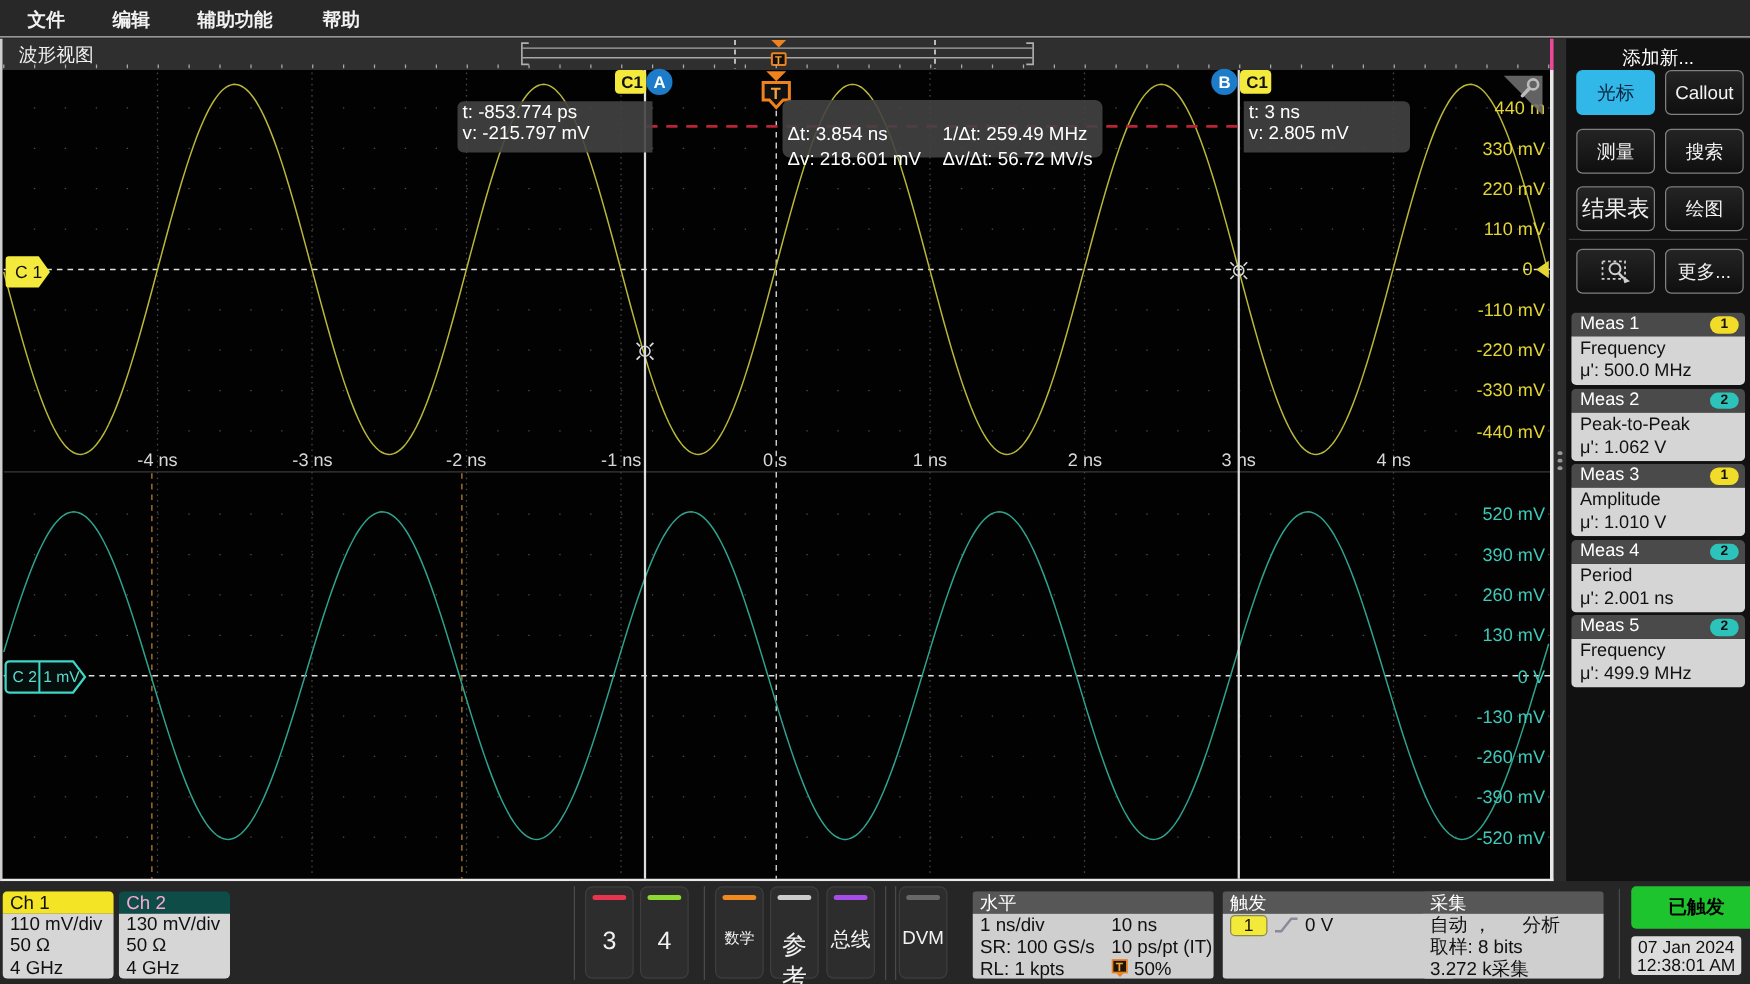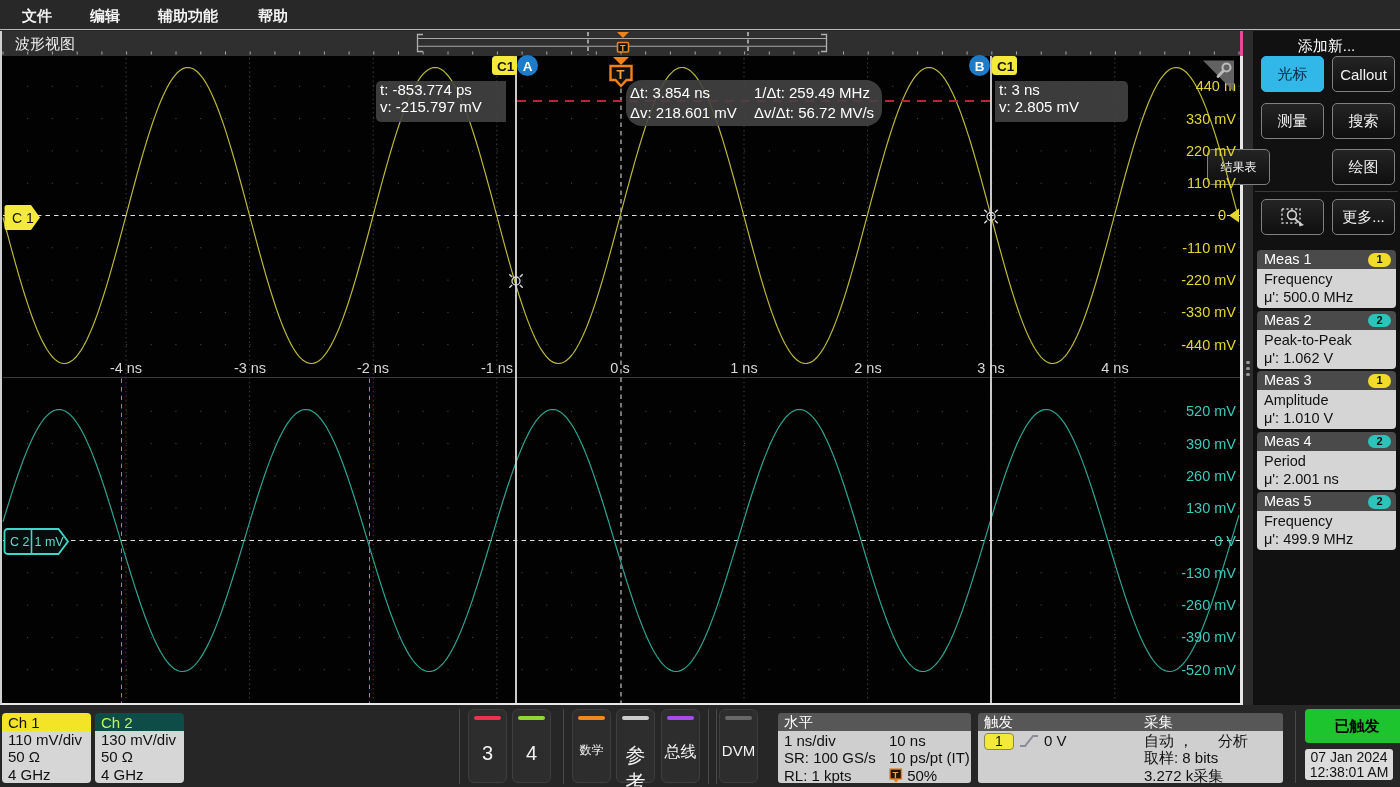--- a/index.html
+++ b/index.html
@@ -153,25 +153,25 @@
 <text x="497" y="70.5" font-family="Liberation Sans" font-size="13.5" font-weight="bold" fill="#111">C1</text>
 <circle cx="527.5" cy="65.5" r="10.5" fill="#1d7cc9"></circle>
 <text x="522.8" y="70.5" font-family="Liberation Sans" font-size="13.5" font-weight="bold" fill="#fff">A</text>
 <circle cx="979.5" cy="65.5" r="10.5" fill="#1d7cc9"></circle>
 <text x="974.8" y="70.5" font-family="Liberation Sans" font-size="13.5" font-weight="bold" fill="#fff">B</text>
 <rect x="992" y="56" width="25" height="19" rx="3.5" fill="#f3ea3d"></rect>
 <text x="997" y="70.5" font-family="Liberation Sans" font-size="13.5" font-weight="bold" fill="#111">C1</text>
 </g>
 </svg>
 
-<div class="rd" style="left:376px;top:81px;width:130px;height:41px;border-radius:5px 0 0 5px">
+<div class="rd" style="left:366px;top:81px;width:156px;height:41px;border-radius:5px 0 0 5px">
 <div>t: -853.774 ps</div>
     <div>v: -215.797 mV</div>
   </div>
-<div class="rd" style="left:626px;top:80px;width:256px;height:46px;border-radius:16px;line-height:19.6px;padding-top:3px">
+<div class="rd" style="left:626px;top:80px;width:256px;height:46px;border-radius:6px;line-height:19.6px;padding-top:18px">
 <div>Δt: 3.854 ns<span style="position:absolute;left:124px">1/Δt: 259.49 MHz</span></div>
 <div>Δv: 218.601 mV<span style="position:absolute;left:124px">Δv/Δt: 56.72 MV/s</span></div>
   </div>
 <div class="rd" style="left:995px;top:81px;width:133px;height:41px;border-radius:0 5px 5px 0">
 <div>t: 3 ns</div>
     <div>v: 2.805 mV</div>
   </div>
 
 <div id="rstrip"></div>
 <div id="rhandle">
@@ -179,21 +179,21 @@
     <i></i>
     <i></i>
   </div>
 <div id="rpanel">
 <div id="addnew">添加新...</div>
 <div style="position:absolute;left:2px;top:160px;width:143px;height:1px;background:#3a3a3a"></div>
 <div class="btn active" style="left:1261px;top:56px;width:63px;height:36px;font-size:15px">光标</div>
     <div class="btn" style="left:1332px;top:56px;width:63px;height:36px;font-size:15px">Callout</div>
     <div class="btn" style="left:1261px;top:103px;width:63px;height:36px;font-size:15px">测量</div>
     <div class="btn" style="left:1332px;top:103px;width:63px;height:36px;font-size:15px">搜索</div>
-    <div class="btn" style="left:1207px;top:149px;width:63px;height:36px;font-size:12px">结果表</div>
+    <div class="btn" style="left:1261px;top:149px;width:63px;height:36px;font-size:18px">结果表</div>
     <div class="btn" style="left:1332px;top:149px;width:63px;height:36px;font-size:15px">绘图</div>
     <div class="btn" style="left:1261px;top:199px;width:63px;height:36px">
 <svg width="30" height="24" viewBox="0 0 30 24">
 <rect x="4" y="4" width="18" height="14" fill="none" stroke="#cfcfcf" stroke-width="1.4" stroke-dasharray="2.2 2.2"></rect>
 <circle cx="14" cy="10" r="4.4" fill="none" stroke="#cfcfcf" stroke-width="1.6"></circle>
 <line x1="16.8" y1="13.3" x2="20.5" y2="17.5" stroke="#cfcfcf" stroke-width="2"></line>
 <polygon points="20,15.5 26,20 21.5,21.5" fill="#cfcfcf"></polygon>
 </svg>
     </div>
     <div class="btn" style="left:1332px;top:199px;width:63px;height:36px;font-size:15px">更多...</div>
@@ -218,21 +218,21 @@
 <div class="measbody">Frequency<br>μ': 499.9 MHz</div>
     </div>
 </div>
 
 <div id="bbar">
 <div class="chcard" style="left:2px">
  <div class="chhdr" style="background:#f3e426;color:#111">Ch 1</div>
  <div class="chbody">110 mV/div<br>50 Ω<br>4 GHz</div>
 </div>
 <div class="chcard" style="left:95px">
- <div class="chhdr" style="background:#0d4c47;color:#bef264">Ch 2</div>
+ <div class="chhdr" style="background:#0d4c47;color:#f9a8d4">Ch 2</div>
  <div class="chbody">130 mV/div<br>50 Ω<br>4 GHz</div>
 </div>
 <div class="vsep" style="left:459px"></div>
 <div class="cbtn" style="left:468px">
       <span class="cstrip" style="background:#e8344e"></span>
       <span class="clabel" style="font-size:20px">3</span>
     </div>
 <div class="cbtn" style="left:512px">
       <span class="cstrip" style="background:#8ed833"></span>
       <span class="clabel" style="font-size:20px">4</span>

